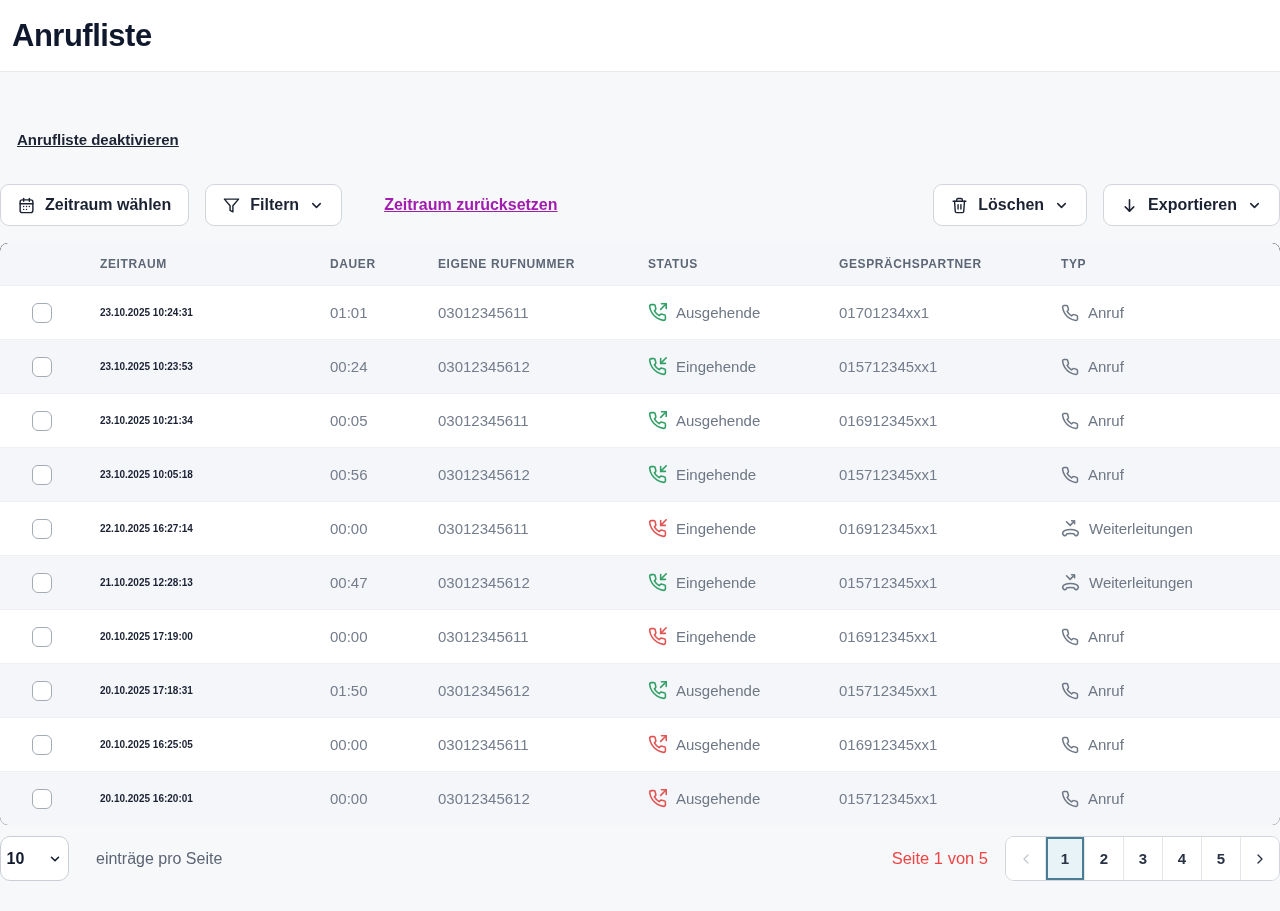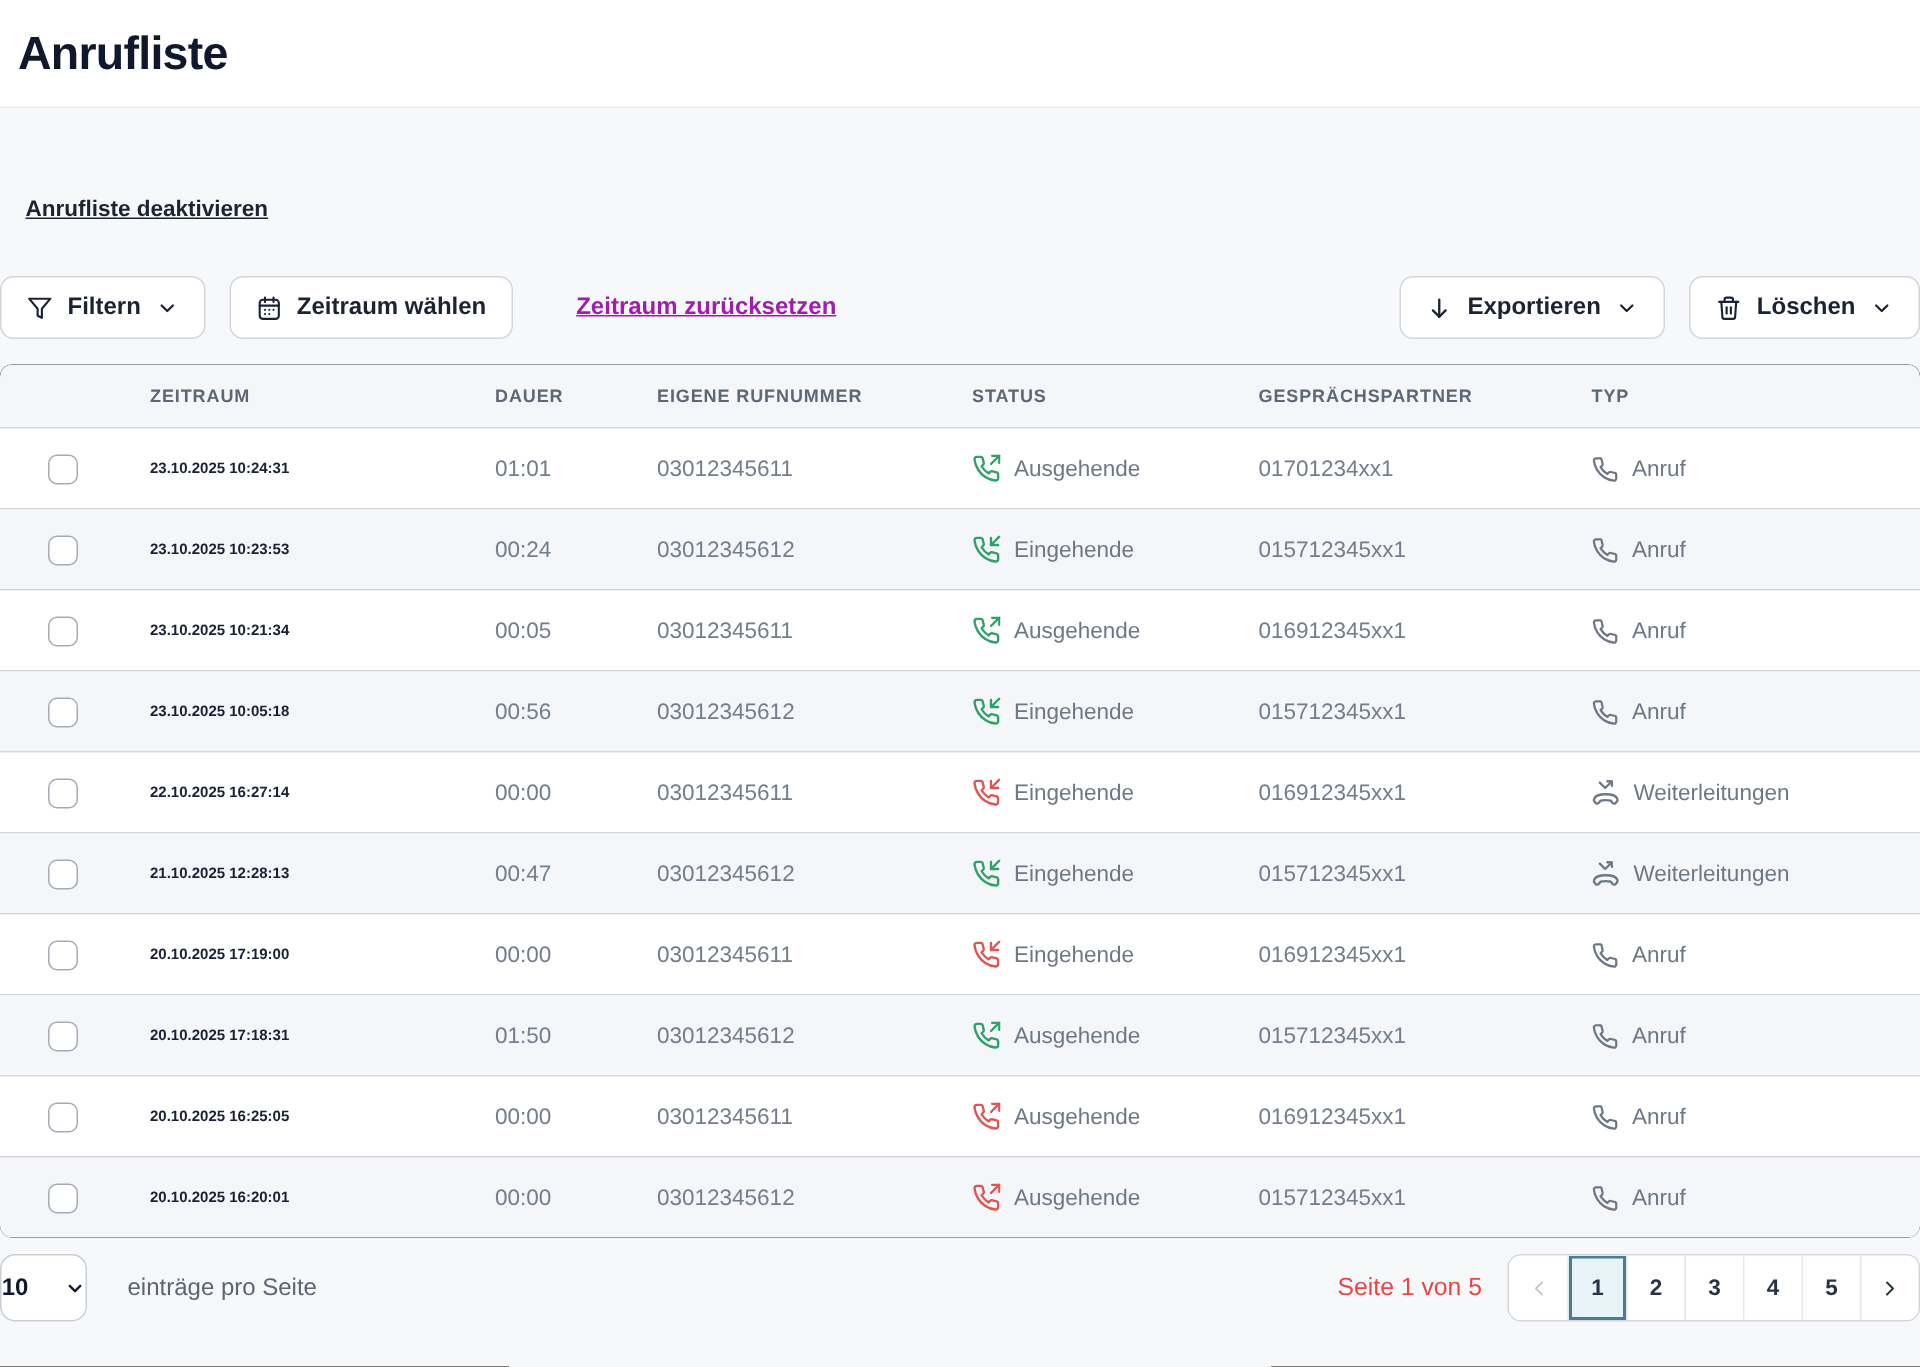--- a/index.html
+++ b/index.html
@@ -107,21 +107,21 @@
   .ic-red  { color: #e05452; }
   .ic-gray { color: #6e7785; }
 
   .footerbar {
     margin-top: 11px;
     display: flex;
     align-items: center;
     padding-bottom: 20px;
   }
   .per-page-select {
-    width: 58px; height: 45px;
+    width: 69px; height: 45px;
     background: #fff;
     border: 1px solid #c9ced6;
     border-radius: 10px;
     display: flex; align-items: center; justify-content: center;
     gap: 24px;
     font-size: 16px; font-weight: 700; color: #10182d;
     cursor: pointer;
   }
   .per-page-label { margin-left: 27px; font-size: 16px; color: #5c6574; }
   .page-info { margin-left: auto; font-size: 16.5px; color: #ef4444; margin-right: 17px; }
@@ -154,76 +154,76 @@
 
 <div class="topbar">
   <div class="page-title">Anrufliste</div>
 </div>
 
 <div class="content">
 
   <a class="deactivate-link">Anrufliste deaktivieren</a>
 
   <div class="toolbar">
-    <button class="btn">
-      <span class="icon">
-        <svg width="17" height="17" viewBox="0 0 24 24" fill="none" stroke="currentColor" stroke-width="2" stroke-linecap="round" stroke-linejoin="round">
-            <polygon points="22 3 2 3 10 12.46 10 19 14 21 14 12.46 22 3"></polygon>
-          </svg>
-      </span>
-      <span>Filtern</span>
-      <span class="icon">
-        <svg width="15" height="15" viewBox="0 0 24 24" fill="none" stroke="currentColor" stroke-width="2.4" stroke-linecap="round" stroke-linejoin="round">
-            <polyline points="6 9 12 15 18 9"></polyline>
-          </svg>
-      </span>
-    </button>
     <button class="btn">
       <span class="icon">
         <svg width="17" height="17" viewBox="0 0 24 24" fill="none" stroke="currentColor" stroke-width="2" stroke-linecap="round" stroke-linejoin="round">
             <rect x="3" y="4" width="18" height="18" rx="3"></rect>
             <line x1="16" y1="2" x2="16" y2="6"></line>
             <line x1="8" y1="2" x2="8" y2="6"></line>
             <line x1="3" y1="9.5" x2="21" y2="9.5"></line>
             <line x1="8" y1="13.5" x2="8.01" y2="13.5"></line>
             <line x1="12" y1="13.5" x2="12.01" y2="13.5"></line>
             <line x1="16" y1="13.5" x2="16.01" y2="13.5"></line>
             <line x1="8" y1="17.5" x2="8.01" y2="17.5"></line>
             <line x1="12" y1="17.5" x2="12.01" y2="17.5"></line>
           </svg>
       </span>
       <span>Zeitraum wählen</span>
     </button>
+    <button class="btn">
+      <span class="icon">
+        <svg width="17" height="17" viewBox="0 0 24 24" fill="none" stroke="currentColor" stroke-width="2" stroke-linecap="round" stroke-linejoin="round">
+            <polygon points="22 3 2 3 10 12.46 10 19 14 21 14 12.46 22 3"></polygon>
+          </svg>
+      </span>
+      <span>Filtern</span>
+      <span class="icon">
+        <svg width="15" height="15" viewBox="0 0 24 24" fill="none" stroke="currentColor" stroke-width="2.4" stroke-linecap="round" stroke-linejoin="round">
+            <polyline points="6 9 12 15 18 9"></polyline>
+          </svg>
+      </span>
+    </button>
     <span class="reset-link">Zeitraum zurücksetzen</span>
     <div class="toolbar-spacer"></div>
-    <button class="btn">
-      <span class="icon">
-        <svg width="17" height="17" viewBox="0 0 24 24" fill="none" stroke="currentColor" stroke-width="2.2" stroke-linecap="round" stroke-linejoin="round">
-            <line x1="12" y1="4" x2="12" y2="20"></line>
-            <polyline points="6 14 12 20 18 14"></polyline>
-          </svg>
-      </span>
-      <span>Exportieren</span>
-      <span class="icon">
-        <svg width="15" height="15" viewBox="0 0 24 24" fill="none" stroke="currentColor" stroke-width="2.4" stroke-linecap="round" stroke-linejoin="round">
-            <polyline points="6 9 12 15 18 9"></polyline>
-          </svg>
-      </span>
-    </button>
     <button class="btn">
       <span class="icon">
         <svg width="17" height="17" viewBox="0 0 24 24" fill="none" stroke="currentColor" stroke-width="2" stroke-linecap="round" stroke-linejoin="round">
             <polyline points="3 6 5 6 21 6"></polyline>
             <path d="M19 6l-1 14a2 2 0 0 1-2 2H8a2 2 0 0 1-2-2L5 6"></path>
             <path d="M8 6V4a2 2 0 0 1 2-2h4a2 2 0 0 1 2 2v2"></path>
             <line x1="10" y1="11" x2="10" y2="17"></line>
             <line x1="14" y1="11" x2="14" y2="17"></line>
           </svg>
       </span>
       <span>Löschen</span>
+      <span class="icon">
+        <svg width="15" height="15" viewBox="0 0 24 24" fill="none" stroke="currentColor" stroke-width="2.4" stroke-linecap="round" stroke-linejoin="round">
+            <polyline points="6 9 12 15 18 9"></polyline>
+          </svg>
+      </span>
+    </button>
+    <button class="btn">
+      <span class="icon">
+        <svg width="17" height="17" viewBox="0 0 24 24" fill="none" stroke="currentColor" stroke-width="2.2" stroke-linecap="round" stroke-linejoin="round">
+            <line x1="12" y1="4" x2="12" y2="20"></line>
+            <polyline points="6 14 12 20 18 14"></polyline>
+          </svg>
+      </span>
+      <span>Exportieren</span>
       <span class="icon">
         <svg width="15" height="15" viewBox="0 0 24 24" fill="none" stroke="currentColor" stroke-width="2.4" stroke-linecap="round" stroke-linejoin="round">
             <polyline points="6 9 12 15 18 9"></polyline>
           </svg>
       </span>
     </button>
   </div>
 
   <div class="table-card">
     <div class="grid-cols thead">

